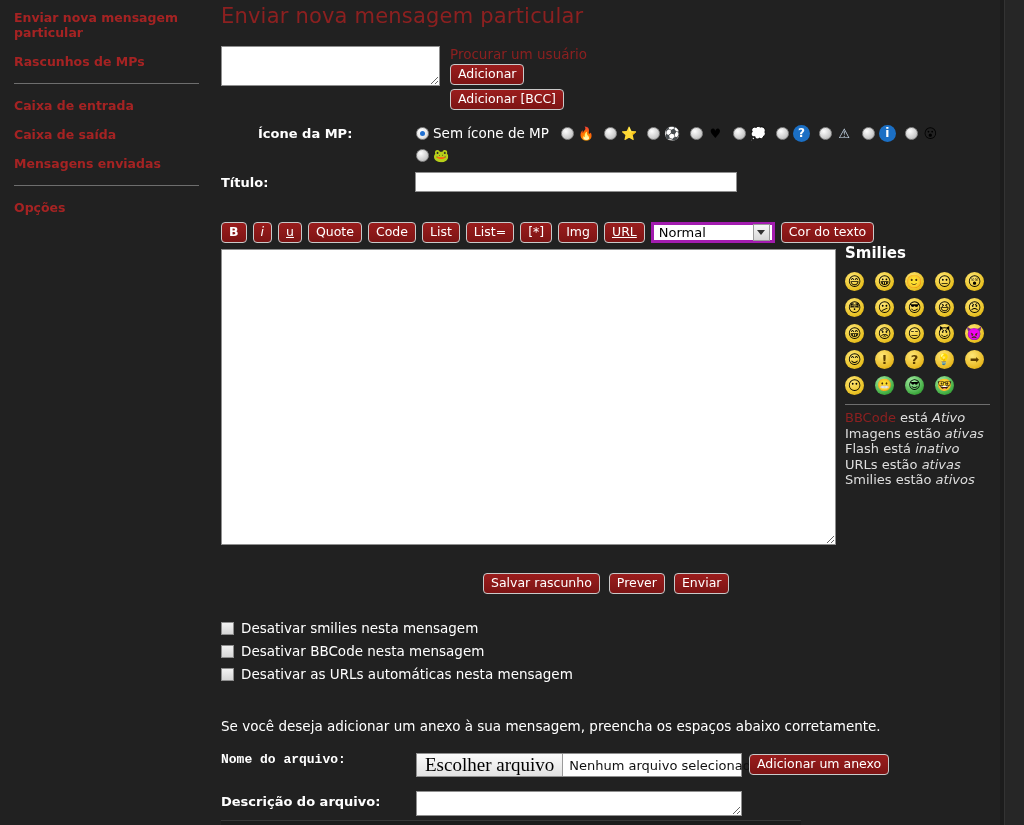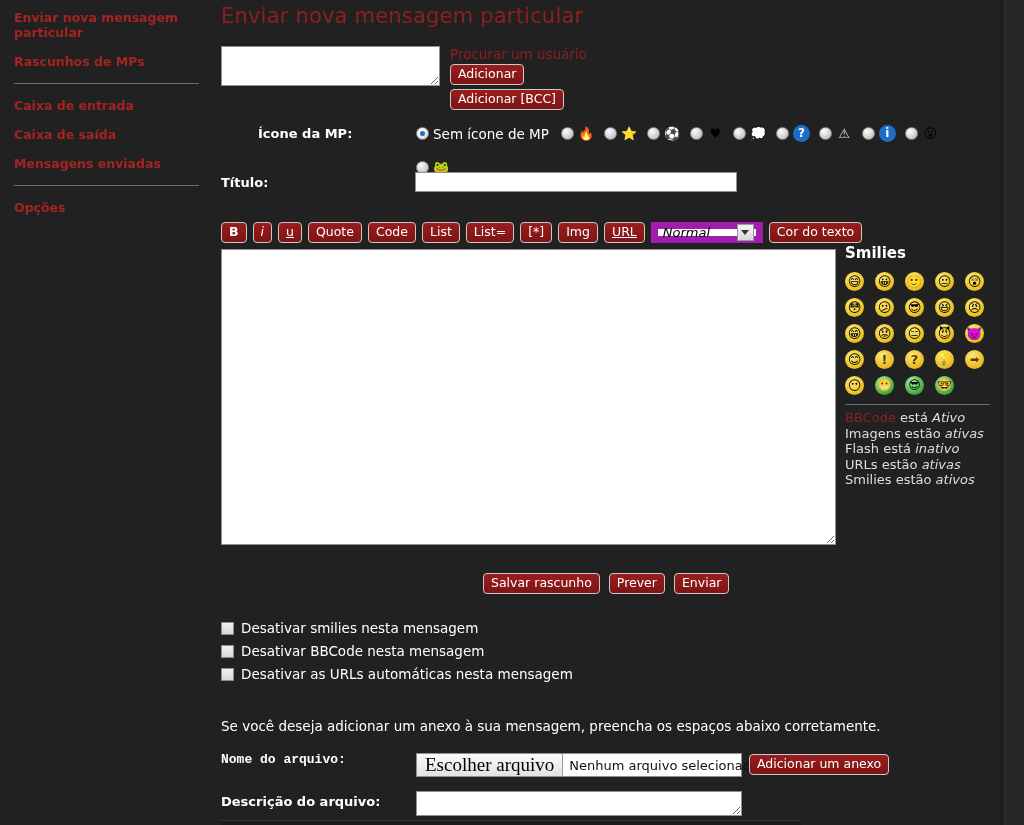--- a/index.html
+++ b/index.html
@@ -185,28 +185,27 @@
   .smiley-sep {
     border: 0; border-top: 1px solid #6e6e6e; margin: 6px 0 5px 0; width: 145px;
   }
 
   
   .fake-select {
     display: inline-flex;
     align-items: center;
     justify-content: space-between;
     background: #ffffff;
-    border: 7px solid #a21caf;
-    width: 112px; height: 21px;
+    border: 3px solid #a21caf;
+    width: 124px; height: 21px;
     font-size: 13px;
     color: #000;
     padding: 0 0 0 5px;
     cursor: pointer;
     vertical-align: middle;
-    font-style: italic;
   }
   .fake-select .arrow-box {
     width: 17px; height: 17px;
     margin-right: 2px;
     background: linear-gradient(#f6f6f6, #d8d8d8);
     border: 1px solid #9a9a9a;
     display: flex; align-items: center; justify-content: center;
   }
   .arrow-dn {
     width: 0; height: 0;
@@ -285,21 +284,21 @@
     </div>
 
     <a class="link-red" style="position:absolute; left:237px; top:46px;">Procurar um usuário</a>
 
     <div class="btn-red" style="position:absolute; left:237px; top:64px;">Adicionar</div>
 
     <div class="btn-red" style="position:absolute; left:237px; top:89px;">Adicionar [BCC]</div>
 
     <div class="lbl" style="position:absolute; left:8px; top:126px;margin-left:37px;">Ícone da MP:</div>
 
-    <div id="pm-icon-row" style="position:absolute; left:203px; top:125px; width:570px; display:flex; flex-wrap:wrap; align-items:center; row-gap:17px;">
+    <div id="pm-icon-row" style="position:absolute; left:203px; top:125px; width:570px; display:flex; flex-wrap:wrap; align-items:flex-start; row-gap:5px;">
         <div class="icon-opt" style="margin-right: 12px;">
           <span class="radio on"></span>
           <span style="color: rgb(255, 255, 255); font-size: 13.5px; white-space: nowrap;">Sem ícone de MP</span>
         </div>
         <div class="icon-opt" style="margin-right: 9px;">
           <span class="radio"></span>
           <span class="mpicon">🔥</span>
         </div>
         <div class="icon-opt" style="margin-right: 9px;">
           <span class="radio"></span>

